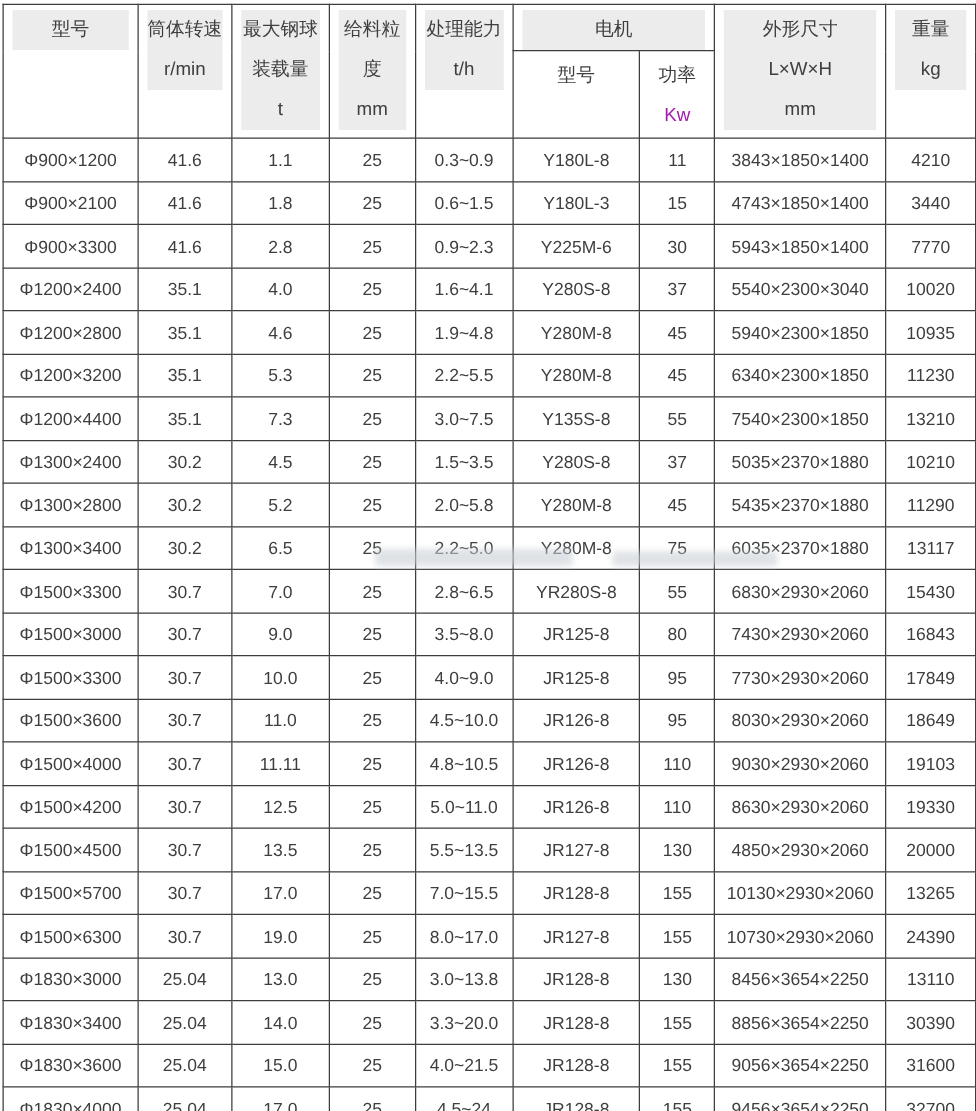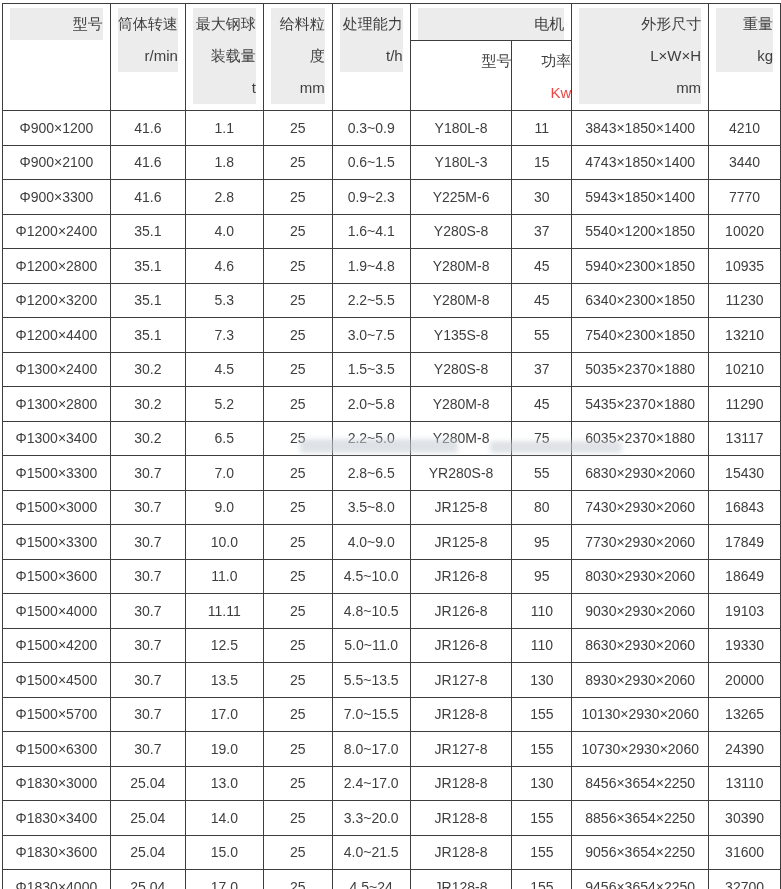--- a/index.html
+++ b/index.html
@@ -11,27 +11,27 @@
   table.spec {
     position: absolute; left: 2px; top: 3px;
     border-collapse: collapse; table-layout: fixed;
   }
   .spec th, .spec td {
     border: 1px solid #3d3d3d;
     padding: 0; text-align: center;
     color: #3e3e3e; font-weight: normal;
     overflow: hidden; white-space: nowrap;
   }
-  .spec thead th { vertical-align: top; font-size: 15px; background: #ffffff; text-align: right; }
+  .spec thead th { vertical-align: top; font-size: 15px; background: #ffffff; }
   .hl { background: #ececec; margin: 4px 7px 0 7px; }
   .ln { display: block; line-height: 32px; }
   thead tr.group-row { height: 37px; }
   thead tr.sub-row { height: 70px; }
   .sub-row th { padding-top: 4px; }
-  .muted { color: #ef4444; }
+  .muted { color: #a21caf; }
   .spec tbody td { height: 33.5px; font-size: 14px; }
   .watermark {
     position: absolute; filter: blur(2.5px); opacity: 0.6;
     background: #c9d0d6; border-radius: 2px; pointer-events: none; z-index: 3;
   }
   #wm1 { left: 300px; top: 439px; width: 158px; height: 14px; }
   #wm2 { left: 490px; top: 441px; width: 132px; height: 12px; }
 </style>
 </head>
 <body>
@@ -146,21 +146,21 @@
       <td>7770</td>
     </tr>
       <tr>
       <td>Φ1200×2400</td>
       <td>35.1</td>
       <td>4.0</td>
       <td>25</td>
       <td>1.6~4.1</td>
       <td>Y280S-8</td>
       <td>37</td>
-      <td>5540×1200×1850</td>
+      <td>5540×2300×3040</td>
       <td>10020</td>
     </tr>
       <tr>
       <td>Φ1200×2800</td>
       <td>35.1</td>
       <td>4.6</td>
       <td>25</td>
       <td>1.9~4.8</td>
       <td>Y280M-8</td>
       <td>45</td>
@@ -289,21 +289,21 @@
       <td>19330</td>
     </tr>
       <tr>
       <td>Φ1500×4500</td>
       <td>30.7</td>
       <td>13.5</td>
       <td>25</td>
       <td>5.5~13.5</td>
       <td>JR127-8</td>
       <td>130</td>
-      <td>8930×2930×2060</td>
+      <td>4850×2930×2060</td>
       <td>20000</td>
     </tr>
       <tr>
       <td>Φ1500×5700</td>
       <td>30.7</td>
       <td>17.0</td>
       <td>25</td>
       <td>7.0~15.5</td>
       <td>JR128-8</td>
       <td>155</td>
@@ -319,21 +319,21 @@
       <td>JR127-8</td>
       <td>155</td>
       <td>10730×2930×2060</td>
       <td>24390</td>
     </tr>
       <tr>
       <td>Φ1830×3000</td>
       <td>25.04</td>
       <td>13.0</td>
       <td>25</td>
-      <td>2.4~17.0</td>
+      <td>3.0~13.8</td>
       <td>JR128-8</td>
       <td>130</td>
       <td>8456×3654×2250</td>
       <td>13110</td>
     </tr>
       <tr>
       <td>Φ1830×3400</td>
       <td>25.04</td>
       <td>14.0</td>
       <td>25</td>

